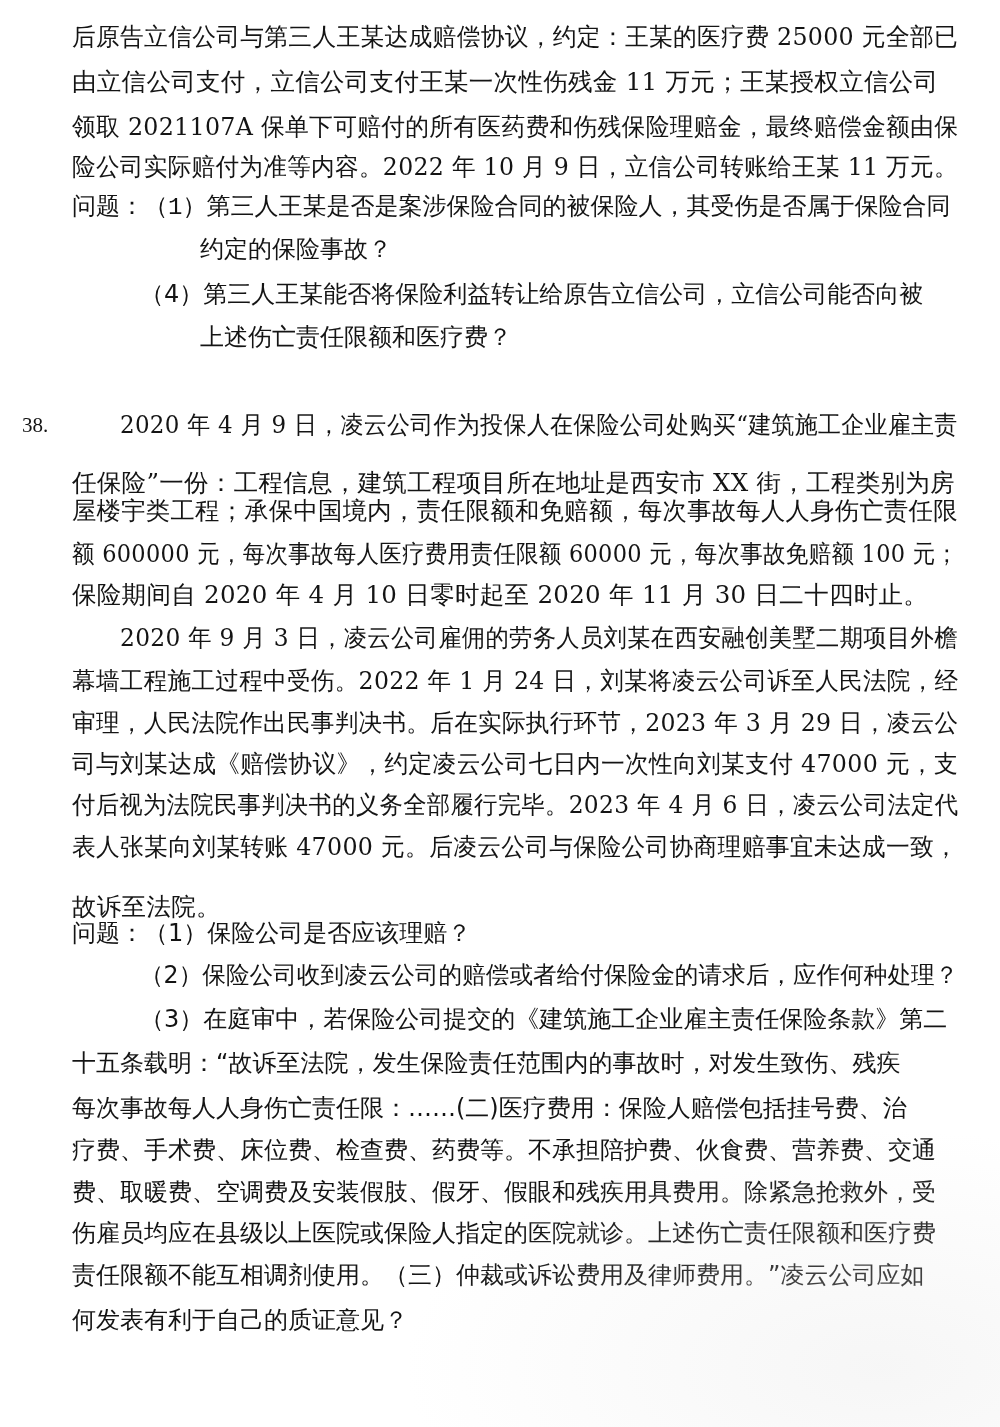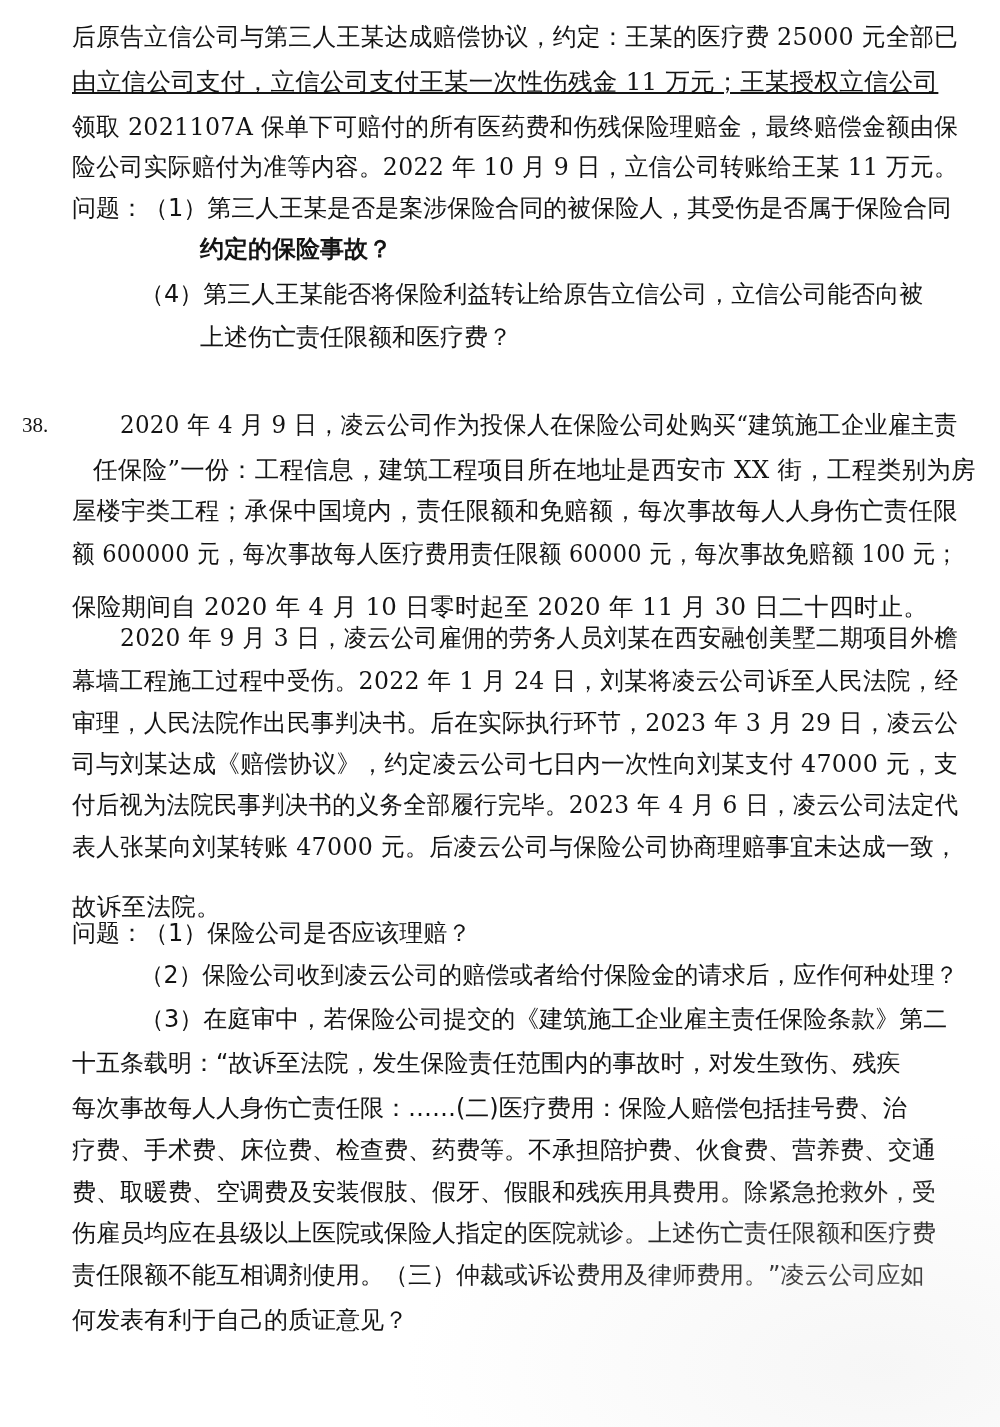--- a/index.html
+++ b/index.html
@@ -15,35 +15,35 @@
   .num38 { position: absolute; left: 22px; top: 410px; font-size: 21px; line-height: 30px; font-family: "Liberation Serif", serif; }
   .shade { position: absolute; right: 0; bottom: 0; width: 600px; height: 300px;
            background: radial-gradient(ellipse at 80% 80%, rgba(230,230,230,0.35), rgba(255,255,255,0) 70%); pointer-events: none; }
 </style>
 </head>
 <body>
 
 <div>
 
   <div class="line" style="left: 72px; top: 22px; transform-origin: left top; transform: scaleX(0.969365);">后原告立信公司与第三人王某达成赔偿协议，约定：王某的医疗费 25000 元全部已</div>
-  <div class="line" style="left:72px; top:67px;text-decoration:underline;">由立信公司支付，立信公司支付王某一次性伤残金 11 万元；王某授权立信公司</div>
+  <div class="line" style="left:72px; top:67px;">由立信公司支付，立信公司支付王某一次性伤残金 11 万元；王某授权立信公司</div>
   <div class="line" style="left: 72px; top: 112px; transform-origin: left top; transform: scaleX(0.969365);">领取 2021107A 保单下可赔付的所有医药费和伤残保险理赔金，最终赔偿金额由保</div>
   <div class="line" style="left: 72px; top: 152px; transform-origin: left top; transform: scaleX(0.964091);">险公司实际赔付为准等内容。2022 年 10 月 9 日，立信公司转账给王某 11 万元。</div>
 
-  <div class="line sans" style="left:72px; top:193px;">问题：（1）第三人王某是否是案涉保险合同的被保险人，其受伤是否属于保险合同</div>
-  <div class="line sans" style="left:200px; top:234px;font-weight:bold;">约定的保险事故？</div>
+  <div class="line sans" style="left:72px; top:193px;font-family:Liberation Mono, monospace;">问题：（1）第三人王某是否是案涉保险合同的被保险人，其受伤是否属于保险合同</div>
+  <div class="line sans" style="left:200px; top:234px;">约定的保险事故？</div>
   <div class="line sans" style="left:140px; top:279px;">（4）第三人王某能否将保险利益转让给原告立信公司，立信公司能否向被</div>
   <div class="line sans" style="left:200px; top:322px;">上述伤亡责任限额和医疗费？</div>
 
   <div class="num38">38.</div>
   <div class="line" style="left: 120px; top: 410px; transform-origin: left top; transform: scaleX(0.93841);">2020 年 4 月 9 日，凌云公司作为投保人在保险公司处购买“建筑施工企业雇主责</div>
-  <div class="line" style="left:72px; top:455px;margin-left:21px;">任保险”一份：工程信息，建筑工程项目所在地址是西安市 XX 街，工程类别为房</div>
+  <div class="line" style="left:72px; top:468px;">任保险”一份：工程信息，建筑工程项目所在地址是西安市 XX 街，工程类别为房</div>
   <div class="line" style="left: 72px; top: 496px; transform-origin: left top; transform: scaleX(0.992161);">屋楼宇类工程；承保中国境内，责任限额和免赔额，每次事故每人人身伤亡责任限</div>
   <div class="line" style="left: 72px; top: 539px; transform-origin: left top; transform: scaleX(0.918135);">额 600000 元，每次事故每人医疗费用责任限额 60000 元，每次事故免赔额 100 元；</div>
-  <div class="line" style="left:72px; top:580px;margin-top:12px;">保险期间自 2020 年 4 月 10 日零时起至 2020 年 11 月 30 日二十四时止。</div>
+  <div class="line" style="left:72px; top:580px;">保险期间自 2020 年 4 月 10 日零时起至 2020 年 11 月 30 日二十四时止。</div>
 
   <div class="line" style="left: 120px; top: 623px; transform-origin: left top; transform: scaleX(0.952273);">2020 年 9 月 3 日，凌云公司雇佣的劳务人员刘某在西安融创美墅二期项目外檐</div>
   <div class="line" style="left: 72px; top: 666px; transform-origin: left top; transform: scaleX(0.963043);">幕墙工程施工过程中受伤。2022 年 1 月 24 日，刘某将凌云公司诉至人民法院，经</div>
   <div class="line" style="left: 72px; top: 708px; transform-origin: left top; transform: scaleX(0.963043);">审理，人民法院作出民事判决书。后在实际执行环节，2023 年 3 月 29 日，凌云公</div>
   <div class="line" style="left: 72px; top: 749px; transform-origin: left top; transform: scaleX(0.969365);">司与刘某达成《赔偿协议》，约定凌云公司七日内一次性向刘某支付 47000 元，支</div>
   <div class="line" style="left: 72px; top: 790px; transform-origin: left top; transform: scaleX(0.953714);">付后视为法院民事判决书的义务全部履行完毕。2023 年 4 月 6 日，凌云公司法定代</div>
   <div class="line" style="left: 72px; top: 832px; transform-origin: left top; transform: scaleX(0.969365);">表人张某向刘某转账 47000 元。后凌云公司与保险公司协商理赔事宜未达成一致，</div>
   <div class="line" style="left:72px; top:872px;margin-top:20px;">故诉至法院。</div>
 
   <div class="line sans" style="left:72px; top:918px;text-align:center;">问题：（1）保险公司是否应该理赔？</div>

